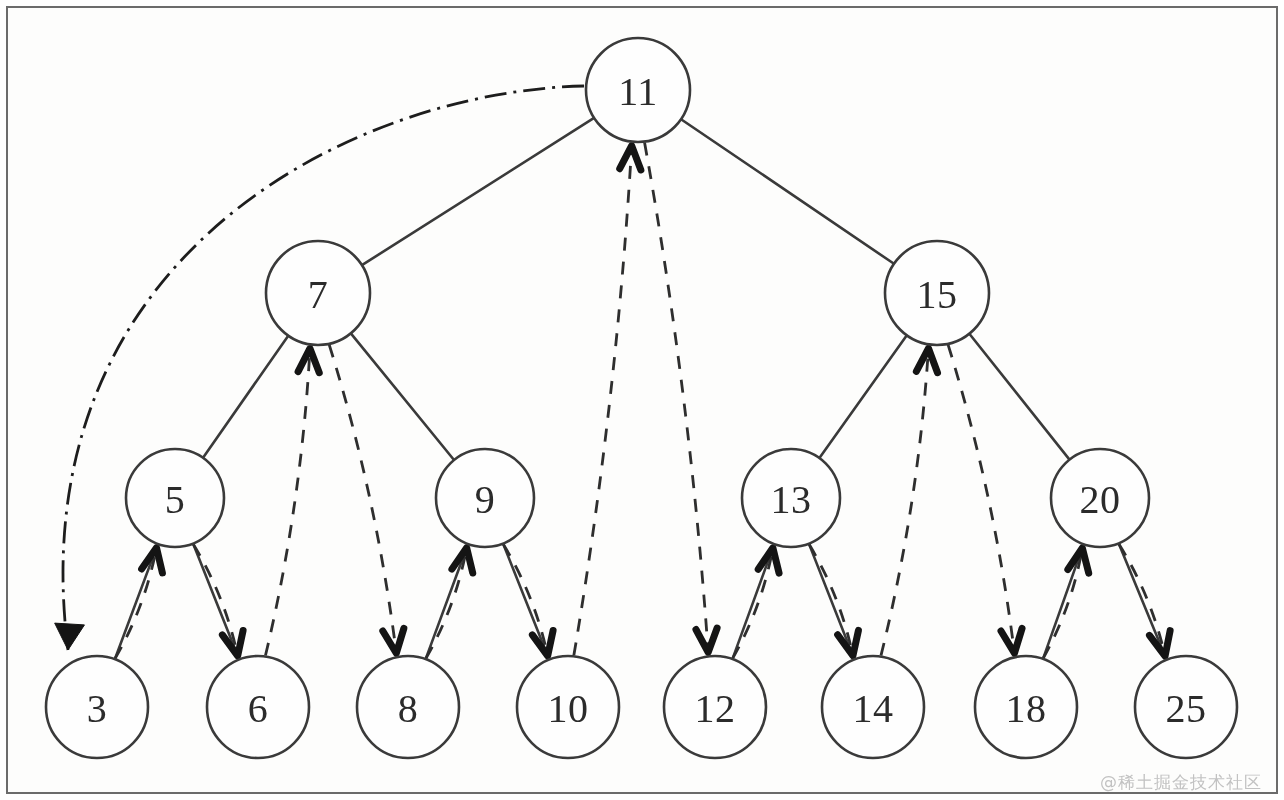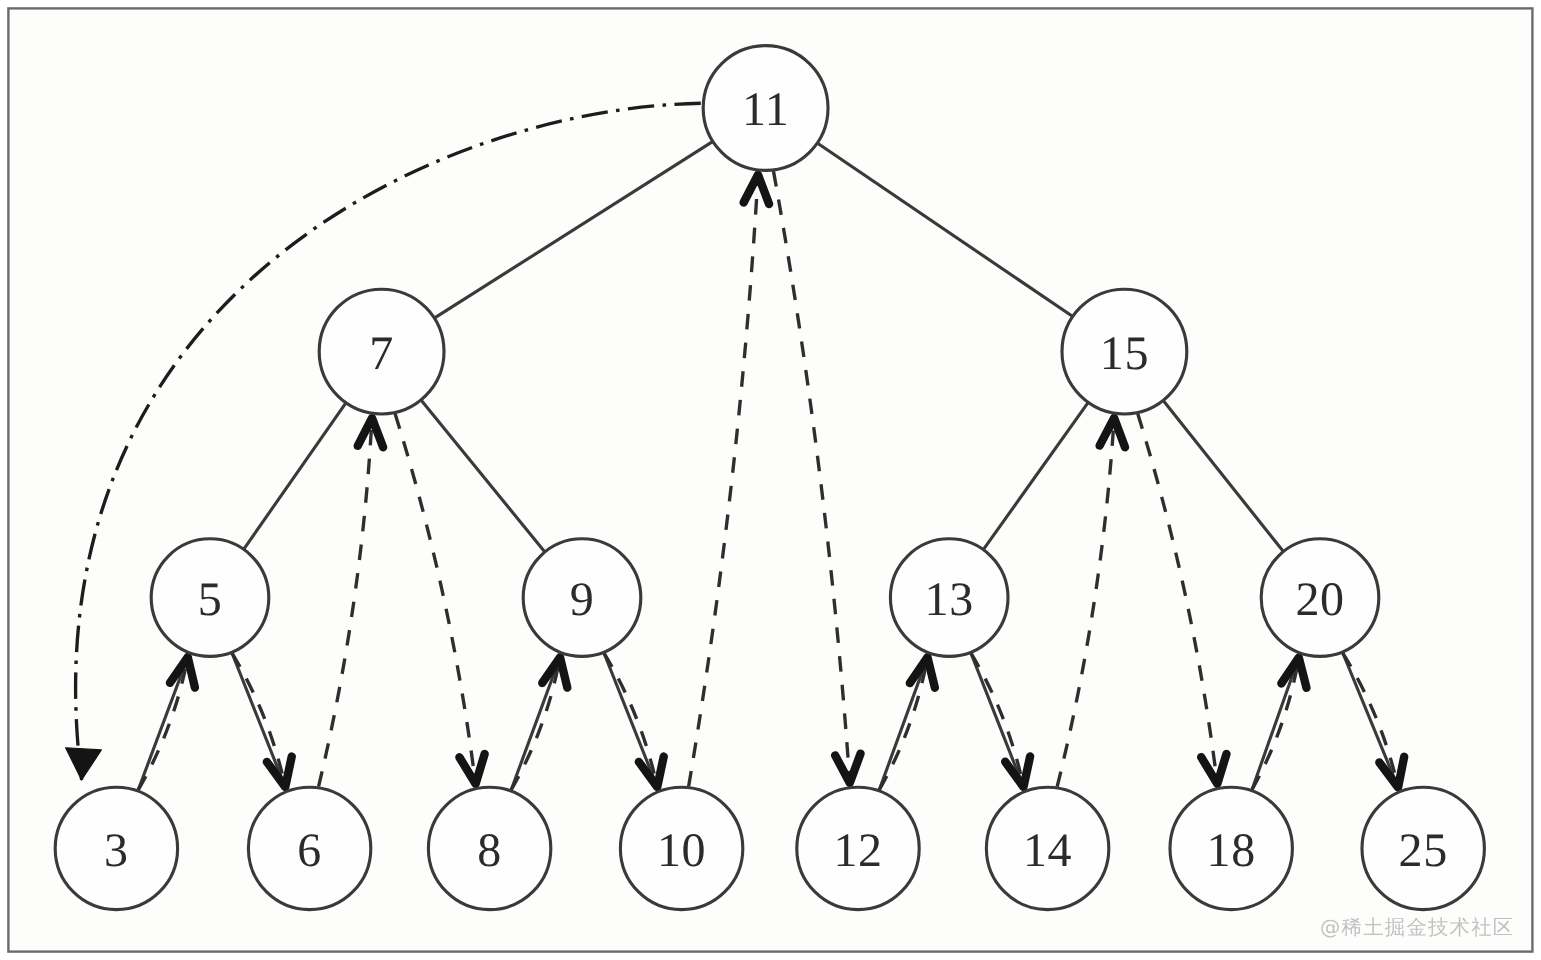--- a/index.html
+++ b/index.html
@@ -76,21 +76,21 @@
   }
   .arrow-solid {
     fill: #141414;
     stroke: #141414;
     stroke-width: 1;
     stroke-linejoin: round;
   }
   #watermark {
     position: absolute;
     right: 22px;
-    bottom: 16px;
+    bottom: 6px;
     font-family: "DejaVu Sans", sans-serif;
     font-size: 17px;
     color: #c2c2c2;
     letter-spacing: 1px;
     white-space: nowrap;
     user-select: none;
   }
 </style>
 </head>
 <body>

